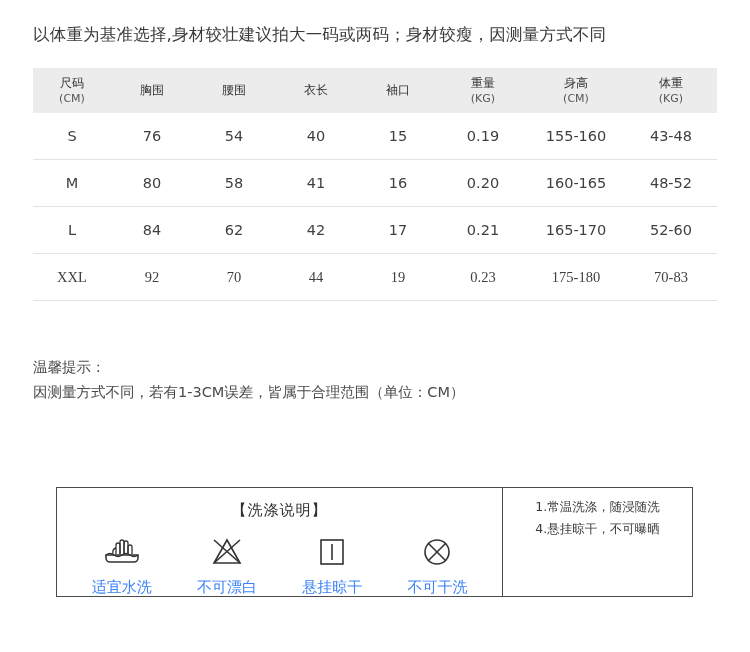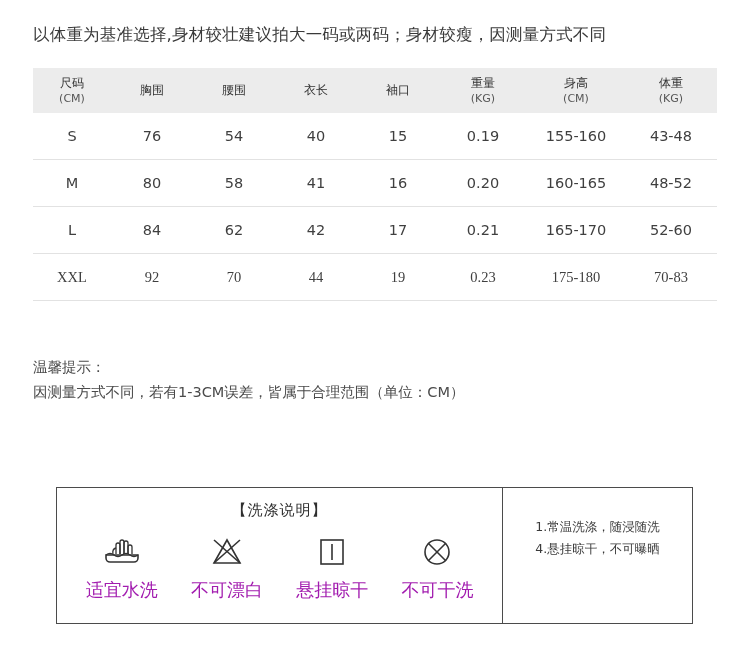--- a/index.html
+++ b/index.html
@@ -94,21 +94,21 @@
     line-height: 25px;
   }
   .notes div { white-space: nowrap; }
 
   
   .care-box {
     position: absolute;
     left: 56px;
     top: 487px;
     width: 637px;
-    height: 137px;
+    height: 110px;
     border: 1px solid #4b4b4b;
     box-sizing: border-box;
     display: flex;
   }
   .care-left {
     width: 446px;
     border-right: 1px solid #4b4b4b;
     box-sizing: border-box;
     position: relative;
   }
@@ -134,27 +134,27 @@
     width: 82px;
     text-align: center;
   }
   .icon-glyph {
     height: 40px;
     display: flex;
     align-items: center;
     justify-content: center;
   }
   .icon-label {
-    font-size: 18px;
-    color: #a21caf;
+    font-size: 15px;
+    color: #3b82f6;
     margin-top: 6px;
     white-space: nowrap;
   }
   .tips-list {
-    margin-top: 28px;
+    margin-top: 8px;
     text-align: center;
     font-size: 12.5px;
     color: #3a3a3a;
     line-height: 22px;
   }
   .tips-list div { white-space: nowrap; }
 </style>
 </head>
 <body>
 

